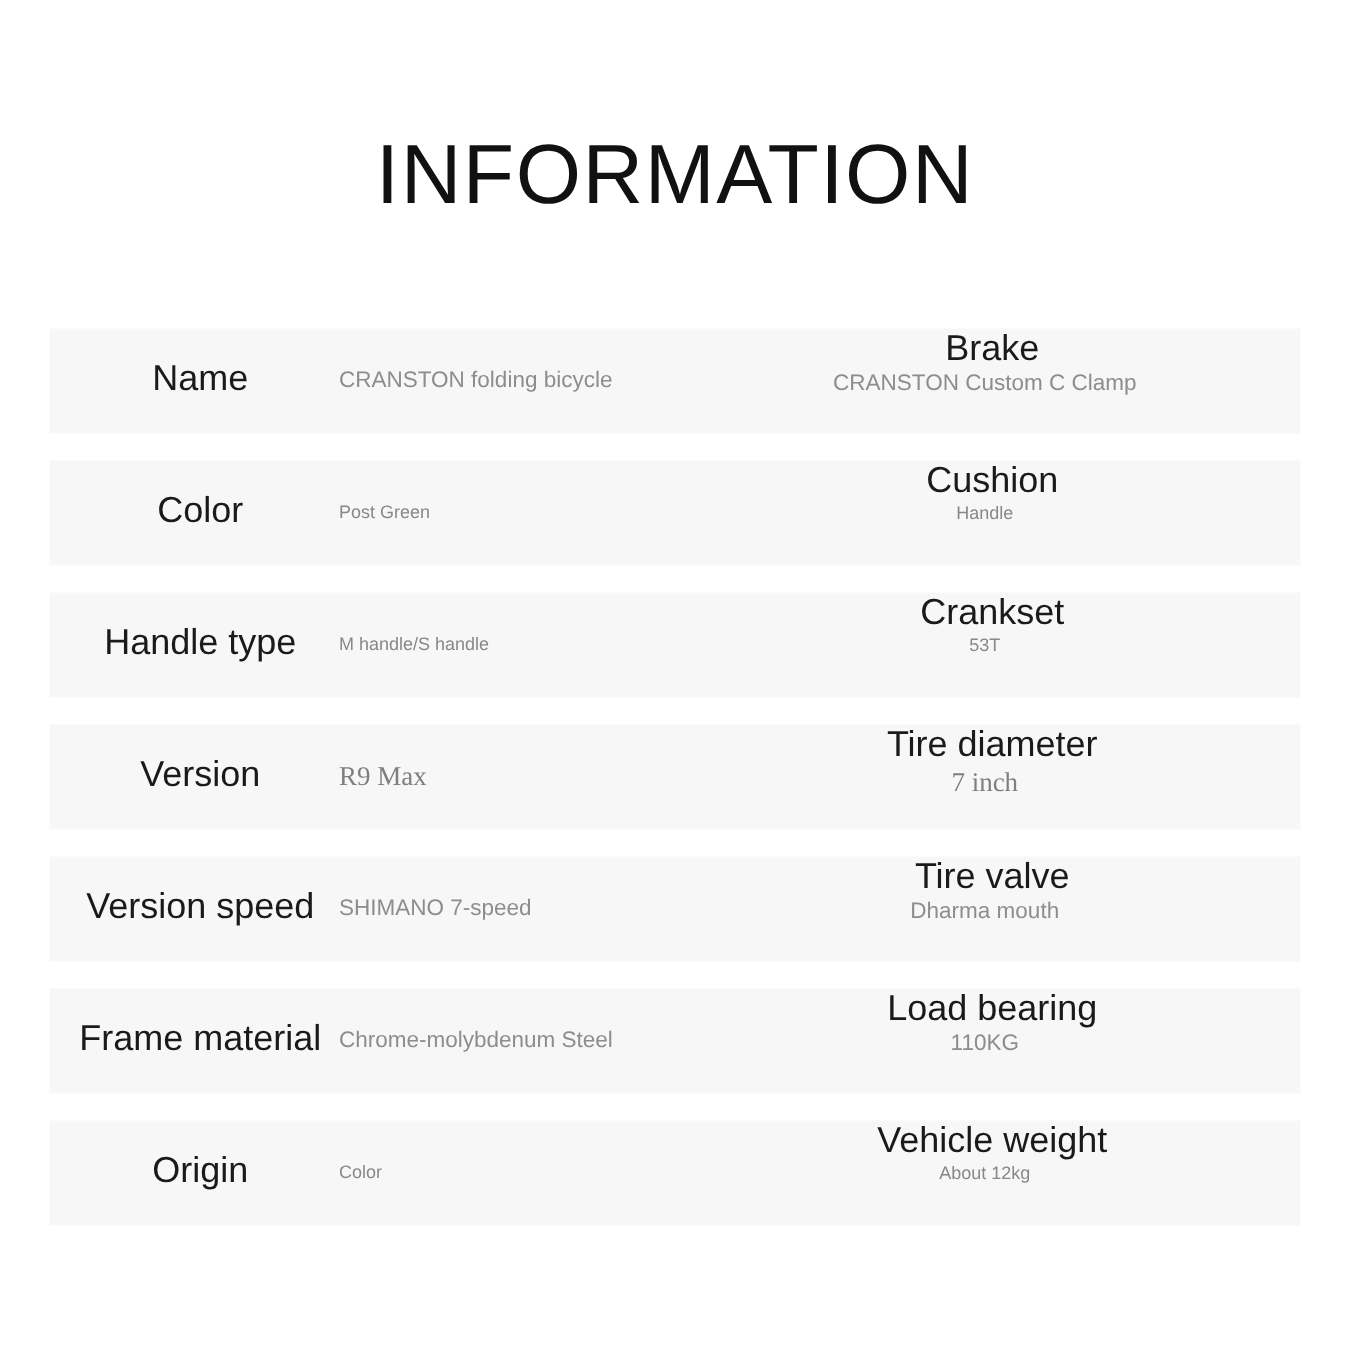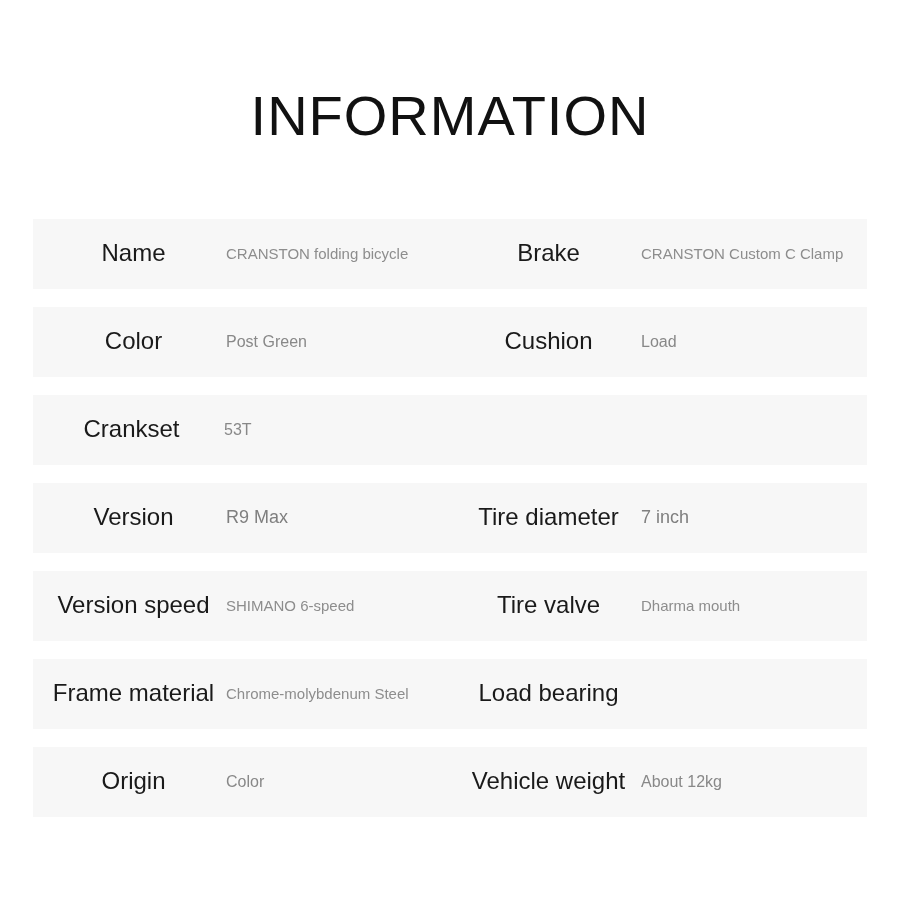--- a/index.html
+++ b/index.html
@@ -50,20 +50,21 @@
     display: flex;
     align-items: center;
     box-sizing: border-box;
     min-width: 0;
   }
   .spec-cell.left-cell {
     padding-left: 8px;
   }
   .spec-cell.right-cell {
     padding-left: 6px;
+    flex-direction: column;
   }
   .label {
     flex: 0 0 auto;
     width: 185px;
     text-align: center;
     font-size: 24px;
     font-weight: 400;
     color: #1a1a1a;
     line-height: 1.2;
     white-space: nowrap;
@@ -75,23 +76,24 @@
     font-size: 15px;
     color: #8d8d8d;
     line-height: 1.2;
     white-space: nowrap;
     overflow: hidden;
     padding-right: 10px;
   }
   .value.big {
     font-size: 18px;
     color: #7f7f7f;
+    font-family: Liberation Serif, serif;
   }
   .value.mid {
-    font-size: 16px;
+    font-size: 12px;
     color: #888888;
   }
 </style>
 </head>
 <body>
 
 <div class="page">
 
   <h1 class="title">INFORMATION</h1>
 
@@ -108,60 +110,65 @@
       </div>
     </div>
 
     <div class="spec-row">
       <div class="spec-cell left-cell">
         <div class="label">Color</div>
         <div class="value mid">Post Green</div>
       </div>
       <div class="spec-cell right-cell">
         <div class="label">Cushion</div>
-        <div class="value mid">Load</div>
+        <div class="value mid">Handle</div>
       </div>
     </div>
 
     <div class="spec-row">
+      <div class="spec-cell left-cell">
+        <div class="label">Handle type</div>
+        <div class="value mid">M handle/S handle</div>
+      </div>
       <div class="spec-cell right-cell">
         <div class="label">Crankset</div>
         <div class="value mid">53T</div>
       </div>
     </div>
 
     <div class="spec-row">
       <div class="spec-cell left-cell">
         <div class="label">Version</div>
         <div class="value big">R9 Max</div>
       </div>
       <div class="spec-cell right-cell">
         <div class="label">Tire diameter</div>
         <div class="value big">7 inch</div>
       </div>
     </div>
 
     <div class="spec-row">
       <div class="spec-cell left-cell">
         <div class="label">Version speed</div>
-        <div class="value">SHIMANO 6-speed</div>
+        <div class="value">SHIMANO 7-speed</div>
       </div>
       <div class="spec-cell right-cell">
         <div class="label">Tire valve</div>
         <div class="value">Dharma mouth</div>
       </div>
     </div>
 
     <div class="spec-row">
       <div class="spec-cell left-cell">
         <div class="label">Frame material</div>
         <div class="value">Chrome-molybdenum Steel</div>
       </div>
       <div class="spec-cell right-cell">
         <div class="label">Load bearing</div>
+        <div class="value">110KG</div>
       </div>
     </div>
 
     <div class="spec-row">
       <div class="spec-cell left-cell">
         <div class="label">Origin</div>
         <div class="value mid">Color</div>
       </div>
       <div class="spec-cell right-cell">
         <div class="label">Vehicle weight</div>

